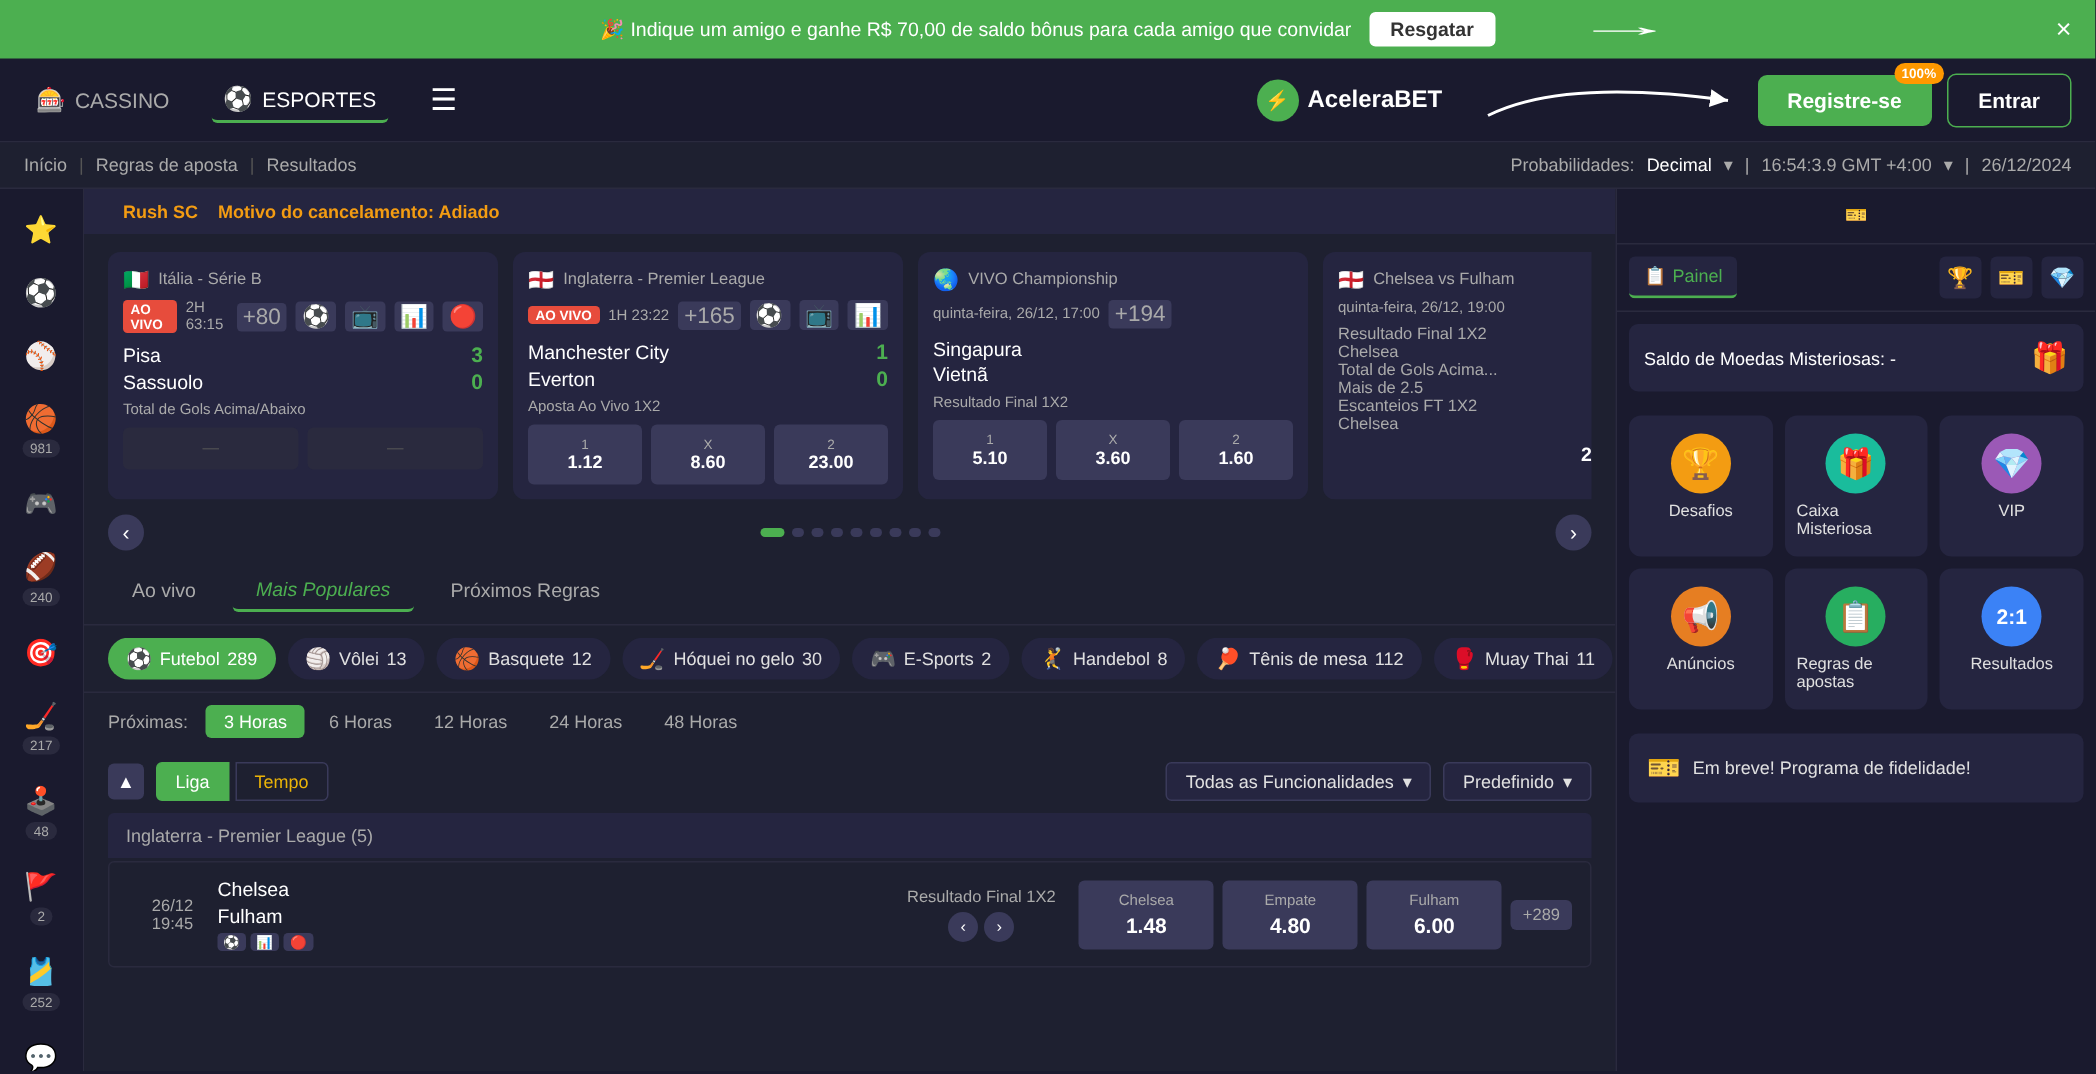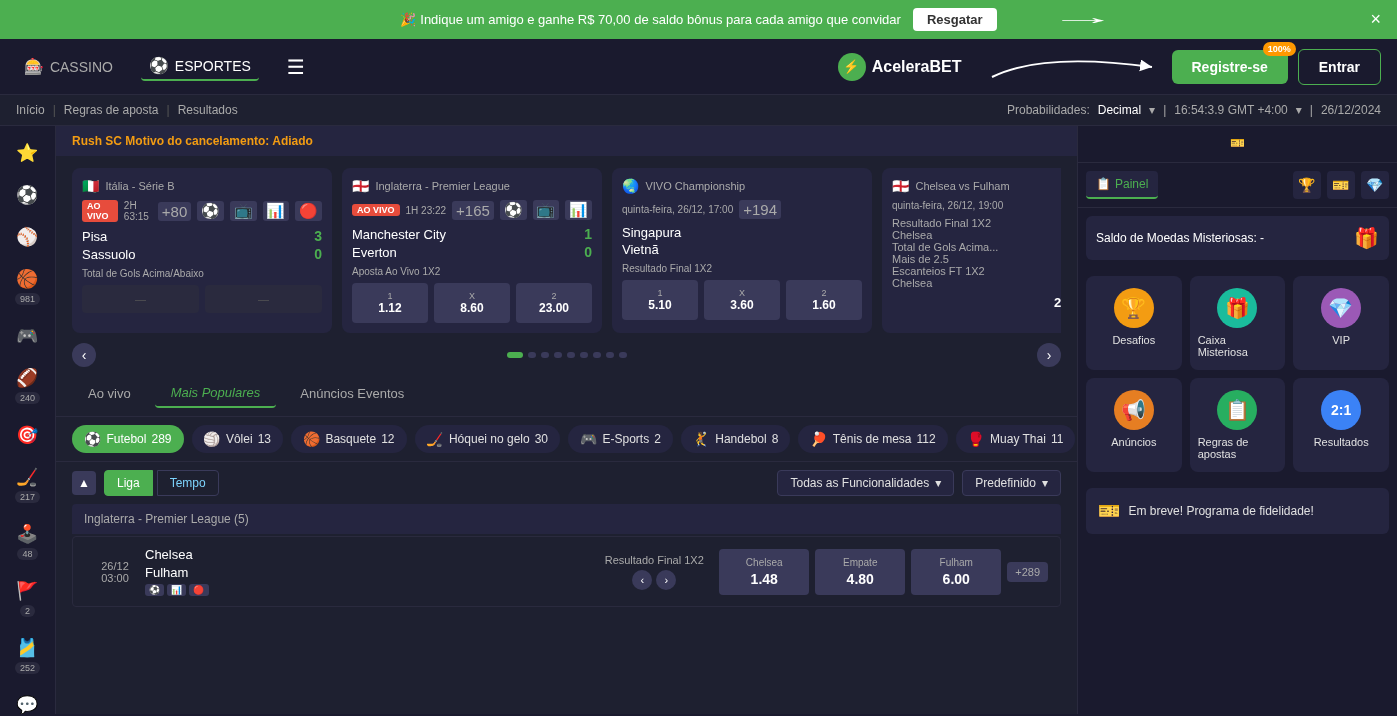--- a/index.html
+++ b/index.html
@@ -89,21 +89,21 @@
     }
     .sidebar-item.active { color: #4caf50; }
 
     
     .content-area { flex: 1; overflow-y: auto; background: #1e2030; }
 
     
     .rush-banner {
       background: #252540; padding: 8px 16px; font-size: 12px; color: #e0e0e0;
     }
-    .rush-banner span { color: #f39c12; font-weight: 600; }
+    .rush-banner span { color: #f39c12; font-weight: 600; margin-left: 10px; }
 
     
     .carousel-section { padding: 12px 16px; }
     .carousel-container { display: flex; gap: 10px; overflow-x: hidden; }
     .match-card {
       background: #252540; border-radius: 8px; min-width: 260px; max-width: 260px;
       padding: 10px; flex-shrink: 0;
     }
     .match-card-header { display: flex; align-items: center; gap: 6px; margin-bottom: 6px; }
     .league-flag { font-size: 14px; }
@@ -173,21 +173,21 @@
     .match-controls {
       display: flex; align-items: center; gap: 8px; padding: 8px 16px;
     }
     .collapse-btn {
       background: #3a3a5a; border: none; border-radius: 4px; color: #fff;
       width: 24px; height: 24px; cursor: pointer; font-size: 12px;
     }
     .view-toggle { display: flex; gap: 4px; }
     .view-btn {
       padding: 5px 12px; border: 1px solid #3a3a5a; cursor: pointer;
-      font-size: 12px; color: #7dd3fc; background: transparent;
+      font-size: 12px; color: #eab308; background: transparent;
     }
     .view-btn.active { background: #4caf50; color: #fff; border-color: #4caf50; border-radius: 4px; }
     .view-btn:first-child { border-radius: 4px 0 0 4px; }
     .view-btn:last-child { border-radius: 0 4px 4px 0; }
     .controls-right { margin-left: auto; display: flex; gap: 8px; }
     .dropdown-btn {
       background: #252540; border: 1px solid #3a3a5a; border-radius: 4px;
       color: #e0e0e0; padding: 5px 12px; cursor: pointer; font-size: 12px;
       display: flex; align-items: center; gap: 6px;
     }
@@ -556,21 +556,21 @@
           <div class="dot"></div>
           <div class="dot"></div>
         </div>
         <button class="carousel-arrow">›</button>
       </div>
     </div>
 
     <div class="filter-tabs">
       <button class="filter-tab">Ao vivo</button>
       <button class="filter-tab active">Mais Populares</button>
-      <button class="filter-tab">Anúncios Eventos</button>
+      <button class="filter-tab">Próximos Regras</button>
     </div>
 
     <div class="sports-row">
       <div class="sport-pill active">
         <span class="sport-icon">⚽</span>
         <span>Futebol</span>
         <span>289</span>
       </div>
       <div class="sport-pill">
         <span class="sport-icon">🏐</span>
@@ -602,20 +602,28 @@
         <span>Tênis de mesa</span>
         <span>112</span>
       </div>
       <div class="sport-pill">
         <span class="sport-icon">🥊</span>
         <span>Muay Thai</span>
         <span>11</span>
       </div>
     </div>
 
+    <div class="time-filter">
+      <span class="time-label">Próximas:</span>
+      <button class="time-btn active">3 Horas</button>
+      <button class="time-btn">6 Horas</button>
+      <button class="time-btn">12 Horas</button>
+      <button class="time-btn">24 Horas</button>
+      <button class="time-btn">48 Horas</button>
+    </div>
 
     <div class="match-controls">
       <button class="collapse-btn">▲</button>
       <div class="view-toggle">
         <button class="view-btn active">Liga</button>
         <button class="view-btn">Tempo</button>
       </div>
       <div class="controls-right">
         <button class="dropdown-btn">
           <span>Todas as Funcionalidades</span>
@@ -629,21 +637,21 @@
     </div>
 
     <div class="league-section">
       <div class="league-header">
         <span>Inglaterra - Premier League (5)</span>
       </div>
 
       <div class="match-row">
         <div class="match-date-col">
           <div>26/12</div>
-          <div>03:00</div>
+          <div>19:45</div>
         </div>
         <div class="match-teams-col">
           <div class="match-team-name">Chelsea</div>
           <div class="match-team-name">Fulham</div>
           <div class="match-icons">
             <span class="match-icon-badge">⚽</span>
             <span class="match-icon-badge">📊</span>
             <span class="match-icon-badge">🔴</span>
           </div>
         </div>

